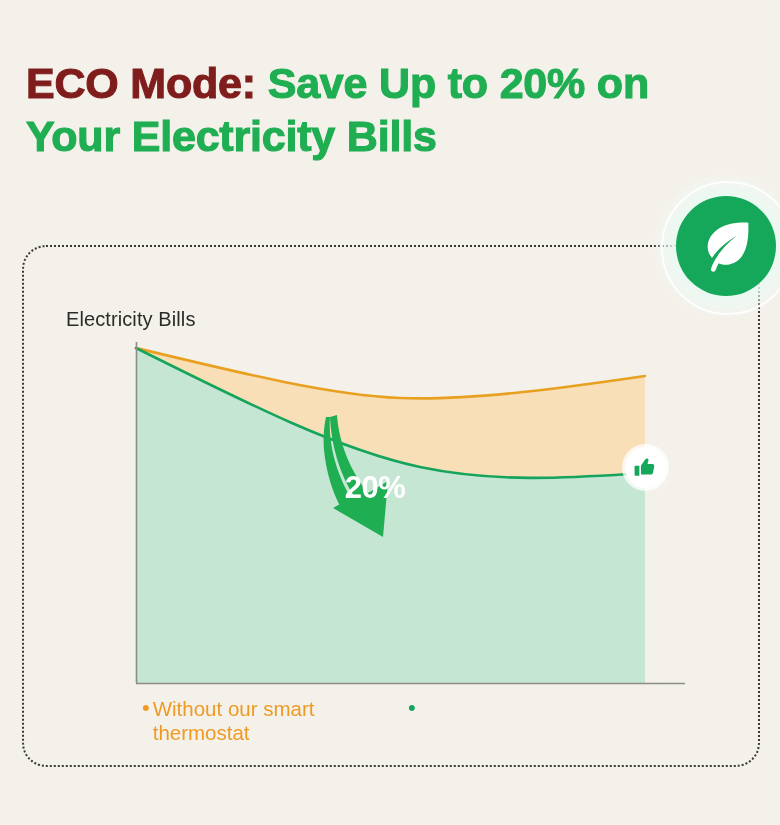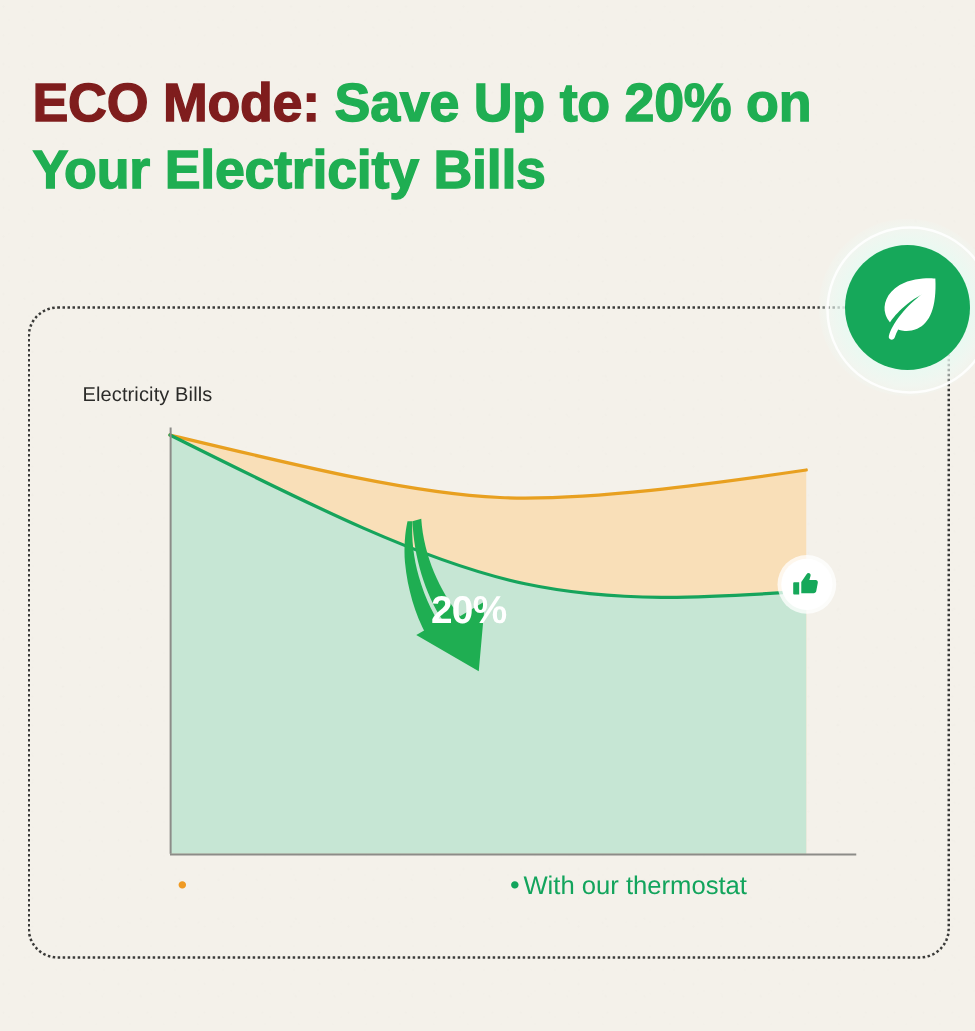--- a/index.html
+++ b/index.html
@@ -97,21 +97,21 @@
     top: 245px;
     width: 648px;
     height: 522px;
   }
   .chart svg { display: block; }
 
   .axis-label {
     position: absolute;
     left: 66px;
     top: 308px;
-    font-size: 16px;
+    font-size: 20px;
     color: #2B2B29;
     letter-spacing: .1px;
     white-space: nowrap;
   }
 
   
   .thumb-badge {
     position: absolute;
     left: 625px;
     top: 447px;
@@ -208,18 +208,19 @@
 <div class="thumb-badge">
   <svg width="25" height="25" viewBox="0 0 24 24">
     <path d="M2.2 10.4h3.9v9.4H2.2a.7.7 0 0 1-.7-.7v-8a.7.7 0 0 1 .7-.7z" fill="#16A85A"></path>
     <path d="M7.7 10.1 11.9 4c.5-.8 1.7-1 2.4-.3.5.4.7 1.1.5 1.8l-.9 3.1h4.8c1.1 0 1.9 1 1.7 2.1l-1.2 6.4c-.2 1-1 1.7-2 1.7H7.7z" fill="#16A85A"></path>
   </svg>
 </div>
 
 <div class="legend">
   <div class="legend-item legend-without">
     <span class="dot">•</span>
+    <span class="legend-text">Without our smart
+thermostat</span>
   </div>
   <div class="legend-item legend-with">
     <span class="dot">•</span>
-    <span class="legend-text">With our thermostat</span>
   </div>
 </div>
 
 </body></html>

